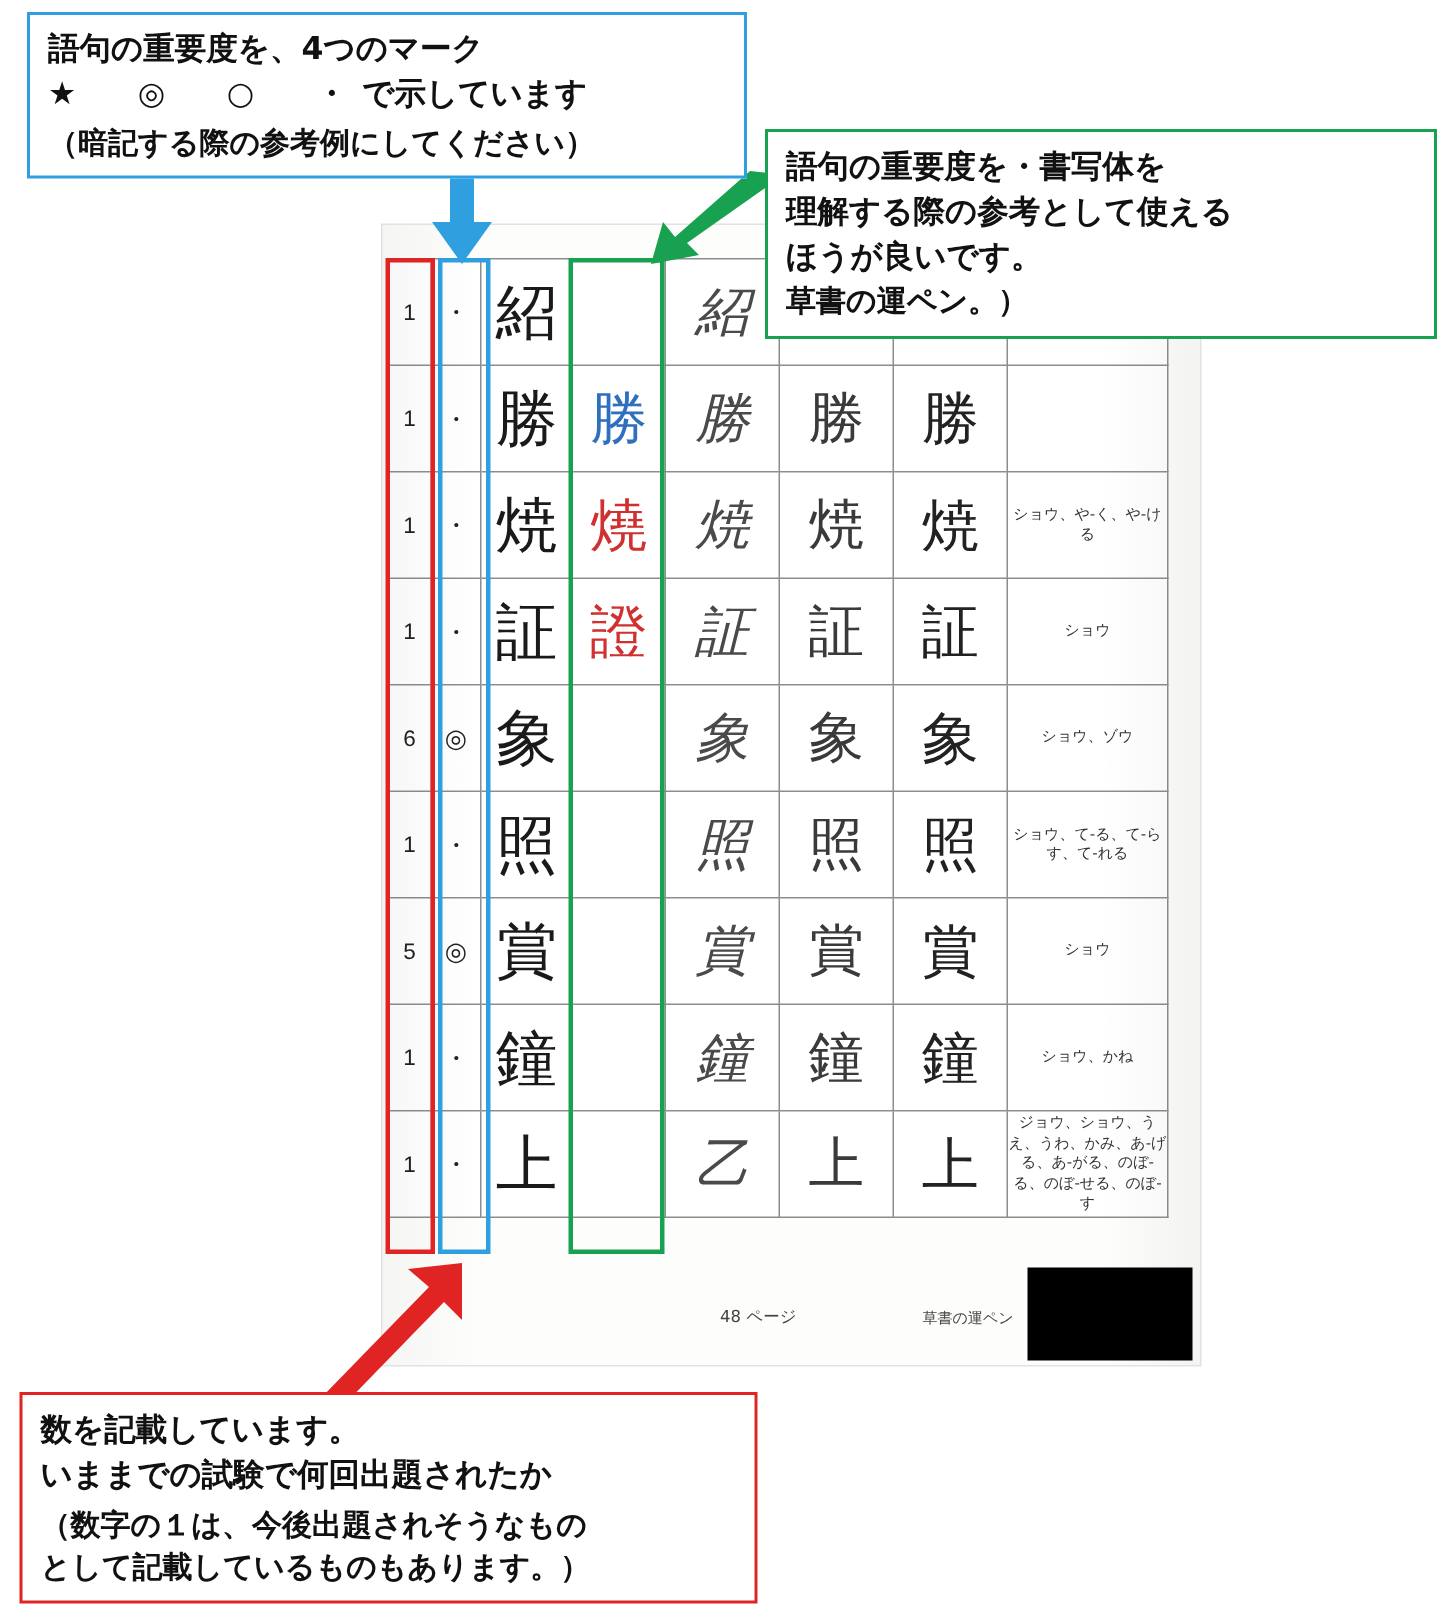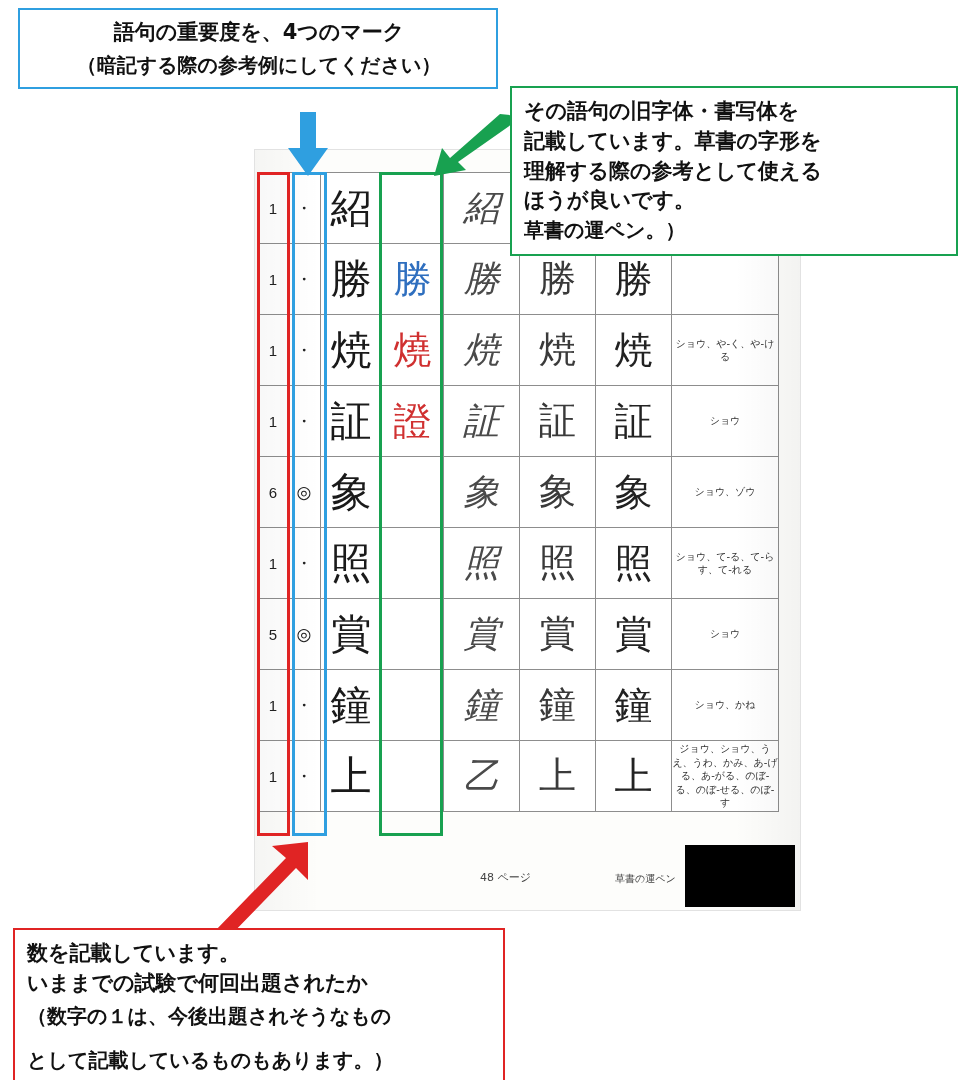--- a/index.html
+++ b/index.html
@@ -140,21 +140,20 @@
     display: block;
     margin-top: 3px;
   }
 
   #callout-mark {
     left: 18px; top: 8px;
     width: 480px;
     padding: 8px 10px 8px 12px;
     border: 2px solid #2f9fe0;
     font-size: 21px;
-    text-align: center;
   }
   #callout-mark .marks {
     letter-spacing: 10px;
     font-family: "DejaVu Sans", sans-serif;
   }
 
   #callout-old {
     left: 510px; top: 86px;
     width: 448px;
     padding: 9px 12px;
@@ -304,29 +303,31 @@
 <svg class="arrow-svg" id="arrow-green" width="90" height="66" viewBox="0 0 90 66">
   <path d="M88 4 L70 2 L20 46 L12 36 L4 64 L36 58 L28 50 L82 12 Z" fill="#18a150"></path>
 </svg>
 
 <svg class="arrow-svg" id="arrow-red" width="110" height="100" viewBox="0 0 110 100">
   <path d="M98 2 L62 6 L76 18 L4 92 L16 100 L86 28 L98 40 Z" fill="#e02424"></path>
 </svg>
 
 <div class="callout" id="callout-mark">
   <div>語句の重要度を、4つのマーク</div>
+  <div>
+    <span class="marks">★　◎　○　・</span><span>で示しています</span>
+  </div>
   <span class="sub">（暗記する際の参考例にしてください）</span>
 </div>
 
 <div class="callout" id="callout-old">
-  <div>その語句の旧字体・書写体を</div>
-  <div>記載しています。草書の字形を</div>
+  <div>語句の重要度を・書写体を</div>
   <div>理解する際の参考として使える</div>
   <div>ほうが良いです。</div>
   <span class="sub" style="margin-top:0">草書の運ペン。）</span>
 </div>
 
 <div class="callout" id="callout-count">
   <div>数を記載しています。</div>
   <div>いままでの試験で何回出題されたか</div>
   <span class="sub">（数字の１は、今後出題されそうなもの</span>
-  <span class="sub" style="margin-top:16px">として記載しているものもあります。）</span>
+  <span class="sub" style="margin-top:0">として記載しているものもあります。）</span>
 </div>
 
 </body></html>

